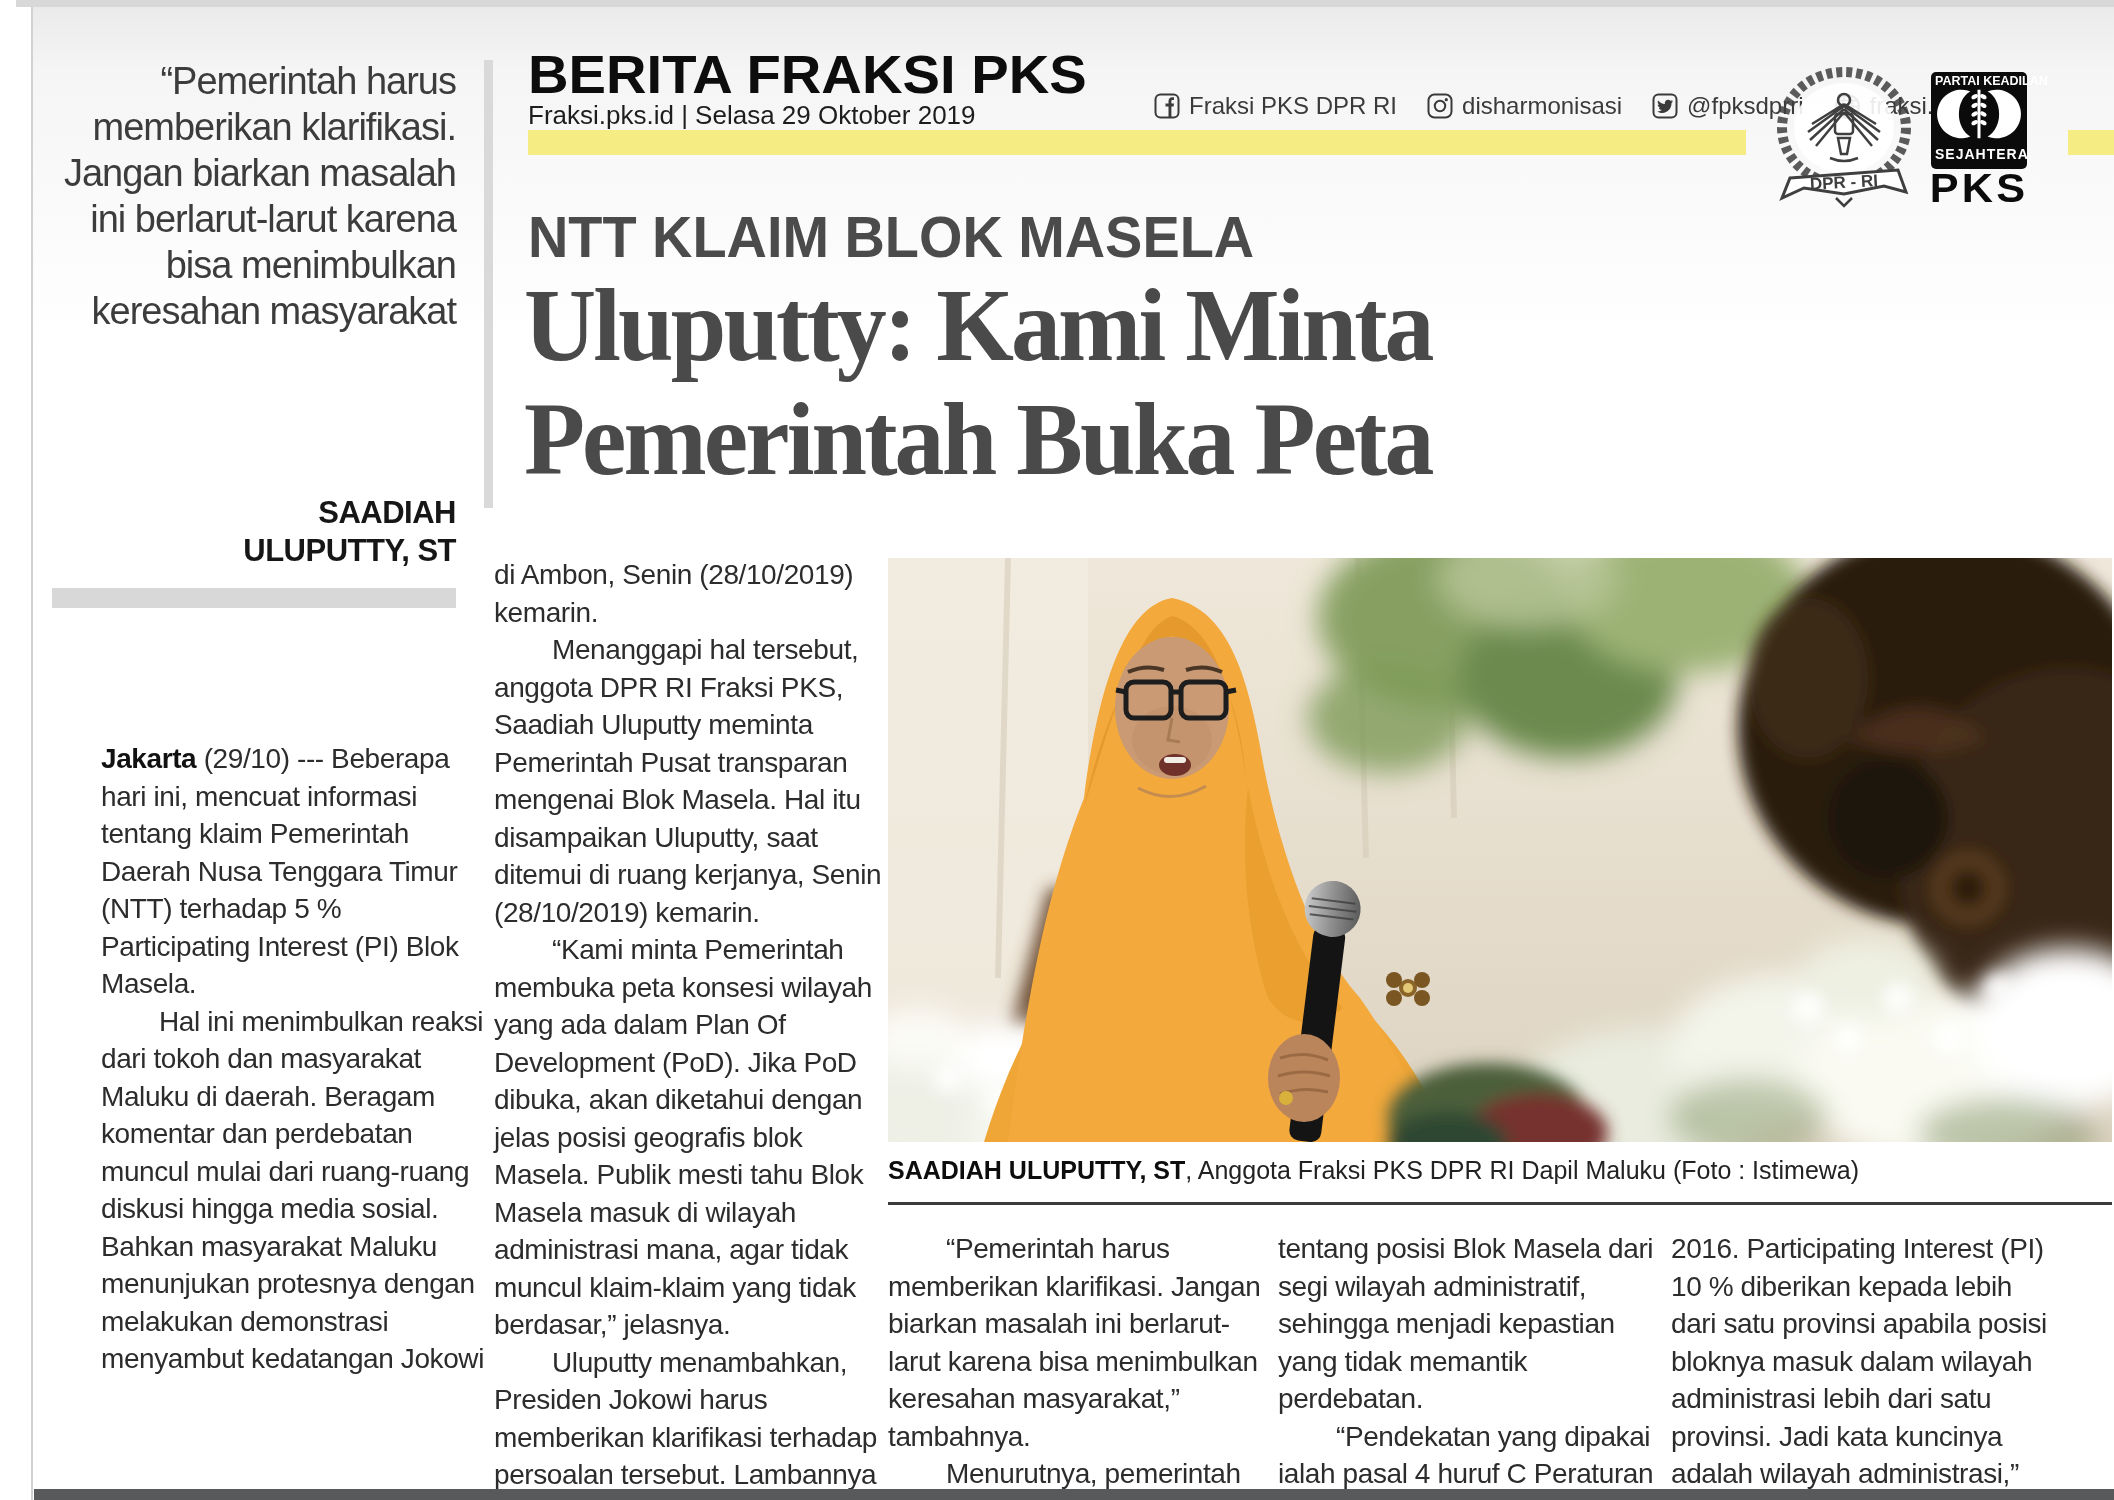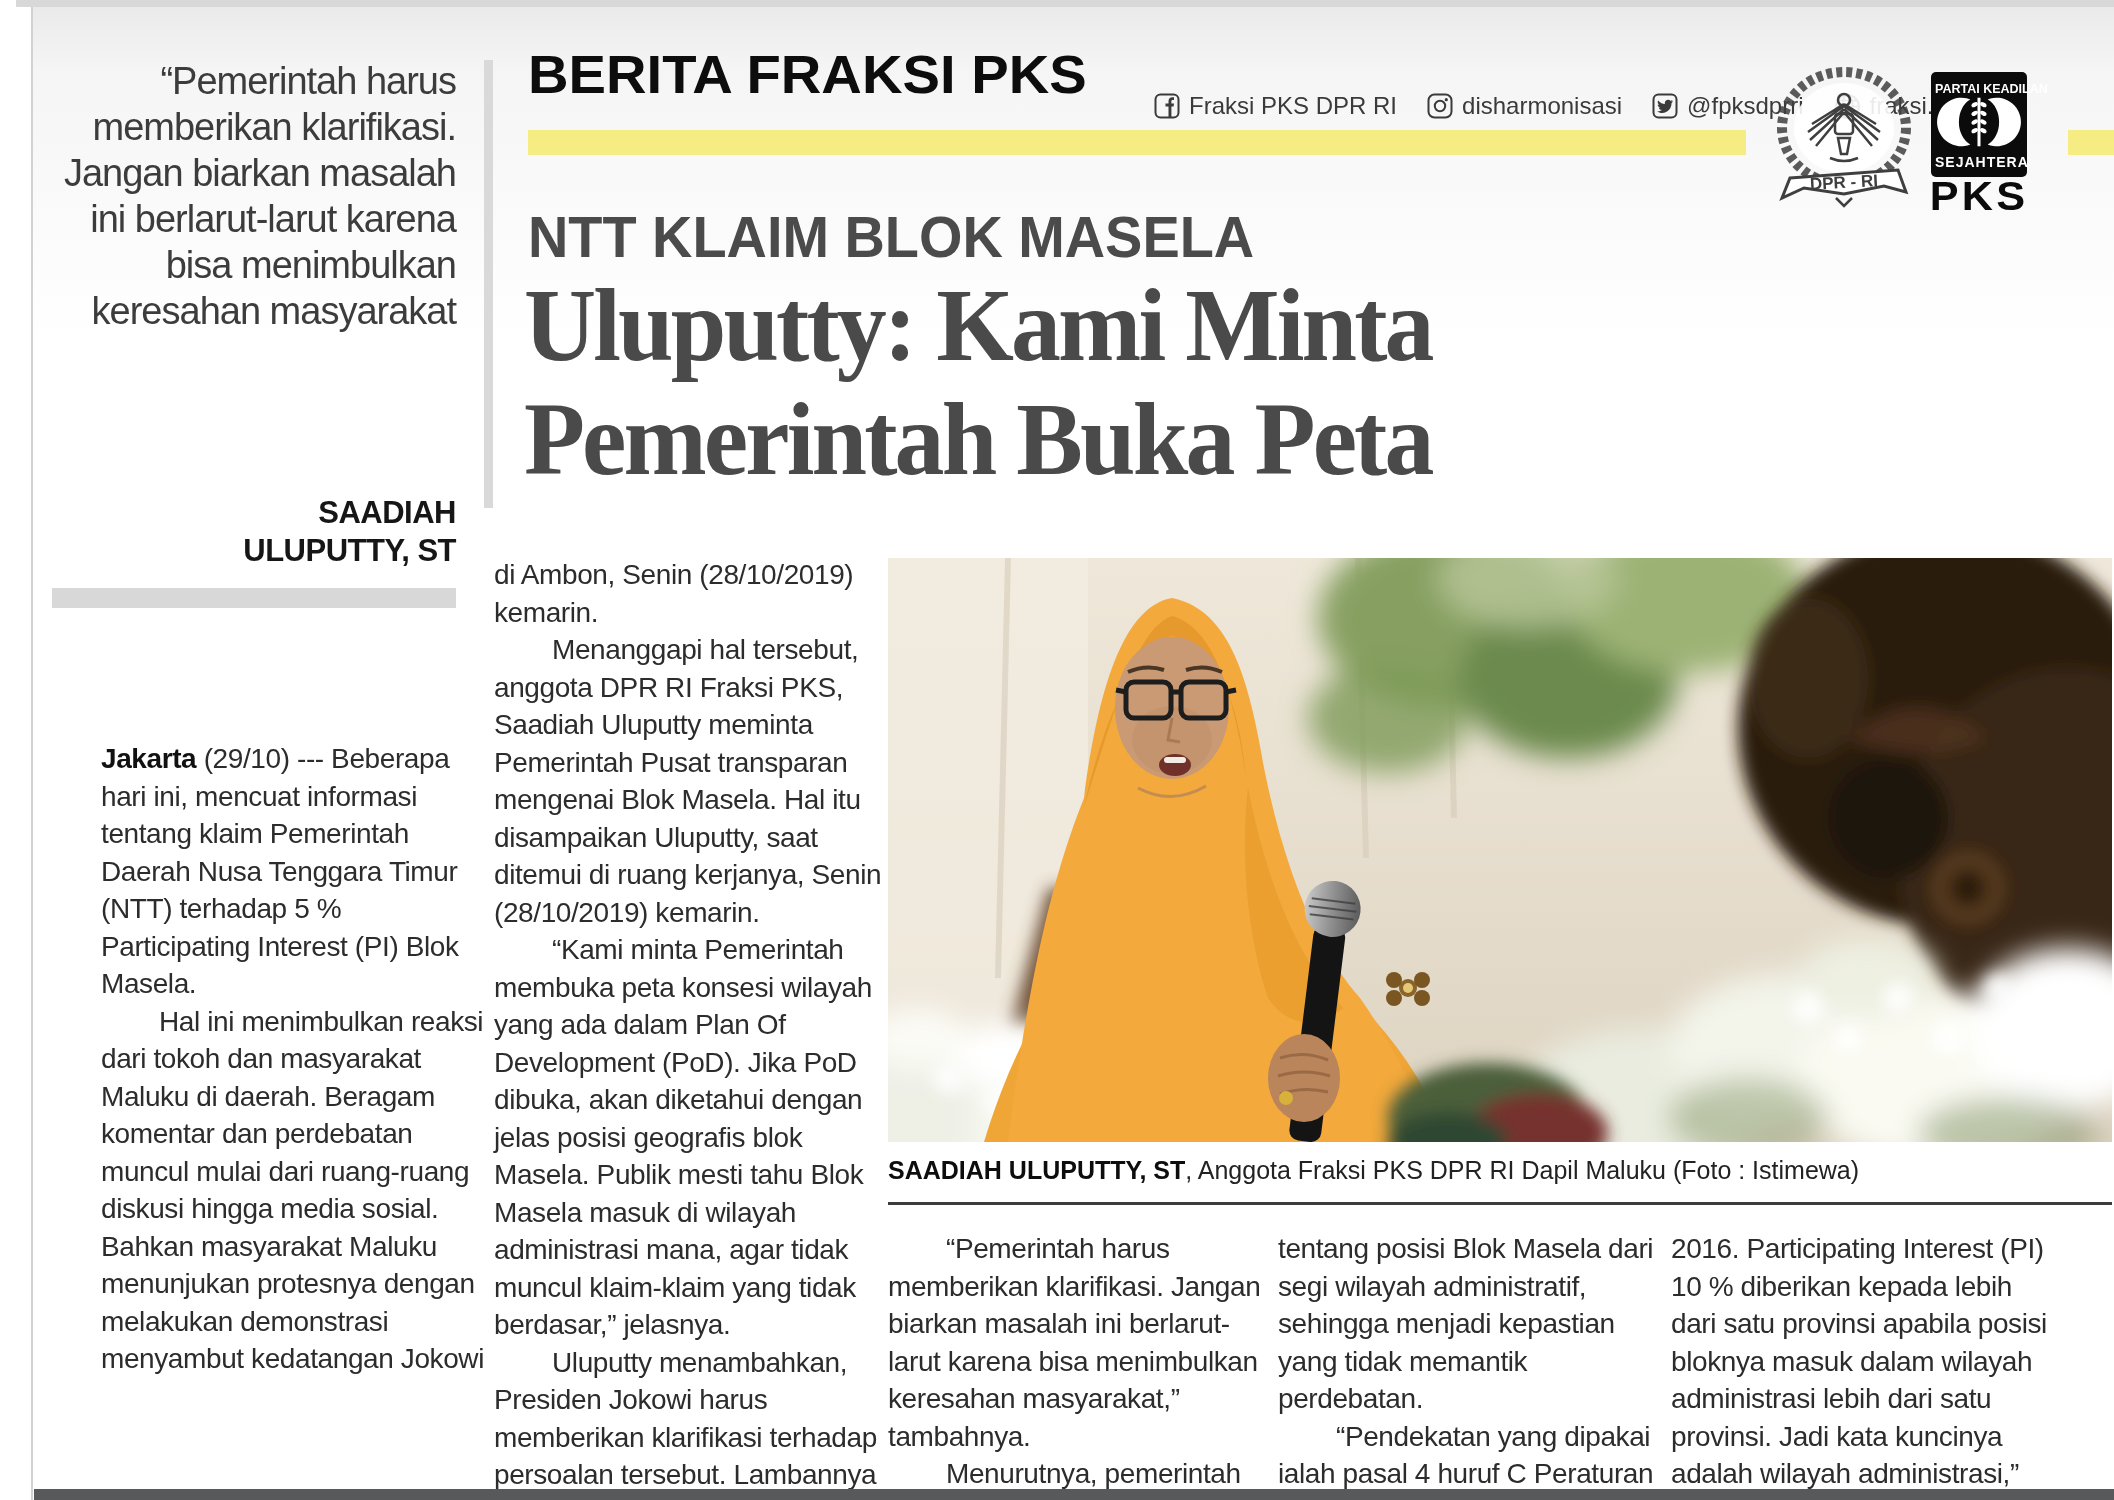--- a/index.html
+++ b/index.html
@@ -27,21 +27,21 @@
   .accent-bar{position:absolute;left:512px;top:130px;width:1218px;height:25px;background:#f5ec83;}
   .accent-bar-right{position:absolute;left:2052px;top:130px;width:62px;height:25px;background:#f5ec83;}
 
   .social-row{position:absolute;left:1138px;top:92px;display:flex;gap:30px;align-items:flex-end;font-size:24px;color:#3a3a3a;}
   .social-item{display:flex;align-items:center;gap:9px;white-space:nowrap;}
   .social-item svg{display:block;}
 
   
   .dpr-logo{position:absolute;left:1756px;top:66px;}
   .pks-logo{position:absolute;left:1915px;top:72px;width:96px;}
-  .pks-box{background:#0b0b0b;border-radius:5px;padding:10px 4px 7px 4px;text-align:center;}
+  .pks-box{background:#0b0b0b;border-radius:5px;padding:2px 4px 7px 4px;text-align:center;}
   .pks-top{color:#ffffff;font-weight:bold;font-size:12.5px;letter-spacing:0px;white-space:nowrap;}
   .pks-mid{color:#ffffff;font-weight:bold;font-size:14px;letter-spacing:1px;margin-top:2px;}
   .pks-name{color:#0b0b0b;font-weight:bold;font-size:40px;letter-spacing:3px;text-align:center;line-height:36px;margin-top:1px;transform:scaleX(1.08);transform-origin:center;}
 
   
   .kicker{position:absolute;left:512px;top:204px;font-weight:bold;font-size:57px;letter-spacing:0px;color:#4b4b4b;transform:scaleX(0.98);transform-origin:left;}
   .headline{position:absolute;left:508px;top:268px;width:1500px;
     font-family:"Liberation Serif",serif;font-weight:bold;color:#4a4a4a;
     font-size:103px;line-height:114px;letter-spacing:-3px;transform:scaleX(0.97);transform-origin:left;}
 
@@ -71,20 +71,21 @@
   <div class="top-edge"></div>
   <div class="left-margin"></div>
   <div class="right-edge"></div>
 
   <div class="pull-quote">“Pemerintah harus memberikan klarifikasi. Jangan biarkan masalah ini berlarut-larut karena bisa menimbulkan keresahan masyarakat</div>
   <div class="pq-attr">SAADIAH ULUPUTTY, ST</div>
   <div class="pq-bar"></div>
 
   <div class="vert-divider"></div>
   <div class="mast-title">BERITA FRAKSI PKS</div>
+  <div class="mast-tagline">Fraksi.pks.id | Selasa 29 Oktober 2019</div>
   <div class="accent-bar"></div>
   <div class="accent-bar-right"></div>
 
   <div class="social-row">
     <div class="social-item">
       <span>
         <svg width="26" height="26" viewBox="0 0 26 26">
             <rect x="1.5" y="1.5" width="23" height="23" rx="5" fill="none" stroke="#3a3a3a" stroke-width="2"></rect>
             <path d="M14.5 24 L14.5 13.5 L11.5 13.5 L11.5 10.5 L14.5 10.5 L14.5 8.2 C14.5 5.6 16 4.2 18.3 4.2 L20 4.3 L20 7.1 L18.6 7.1 C17.7 7.1 17.4 7.6 17.4 8.5 L17.4 10.5 L20 10.5 L19.6 13.5 L17.4 13.5 L17.4 24 Z" fill="#3a3a3a"></path>
           </svg>

